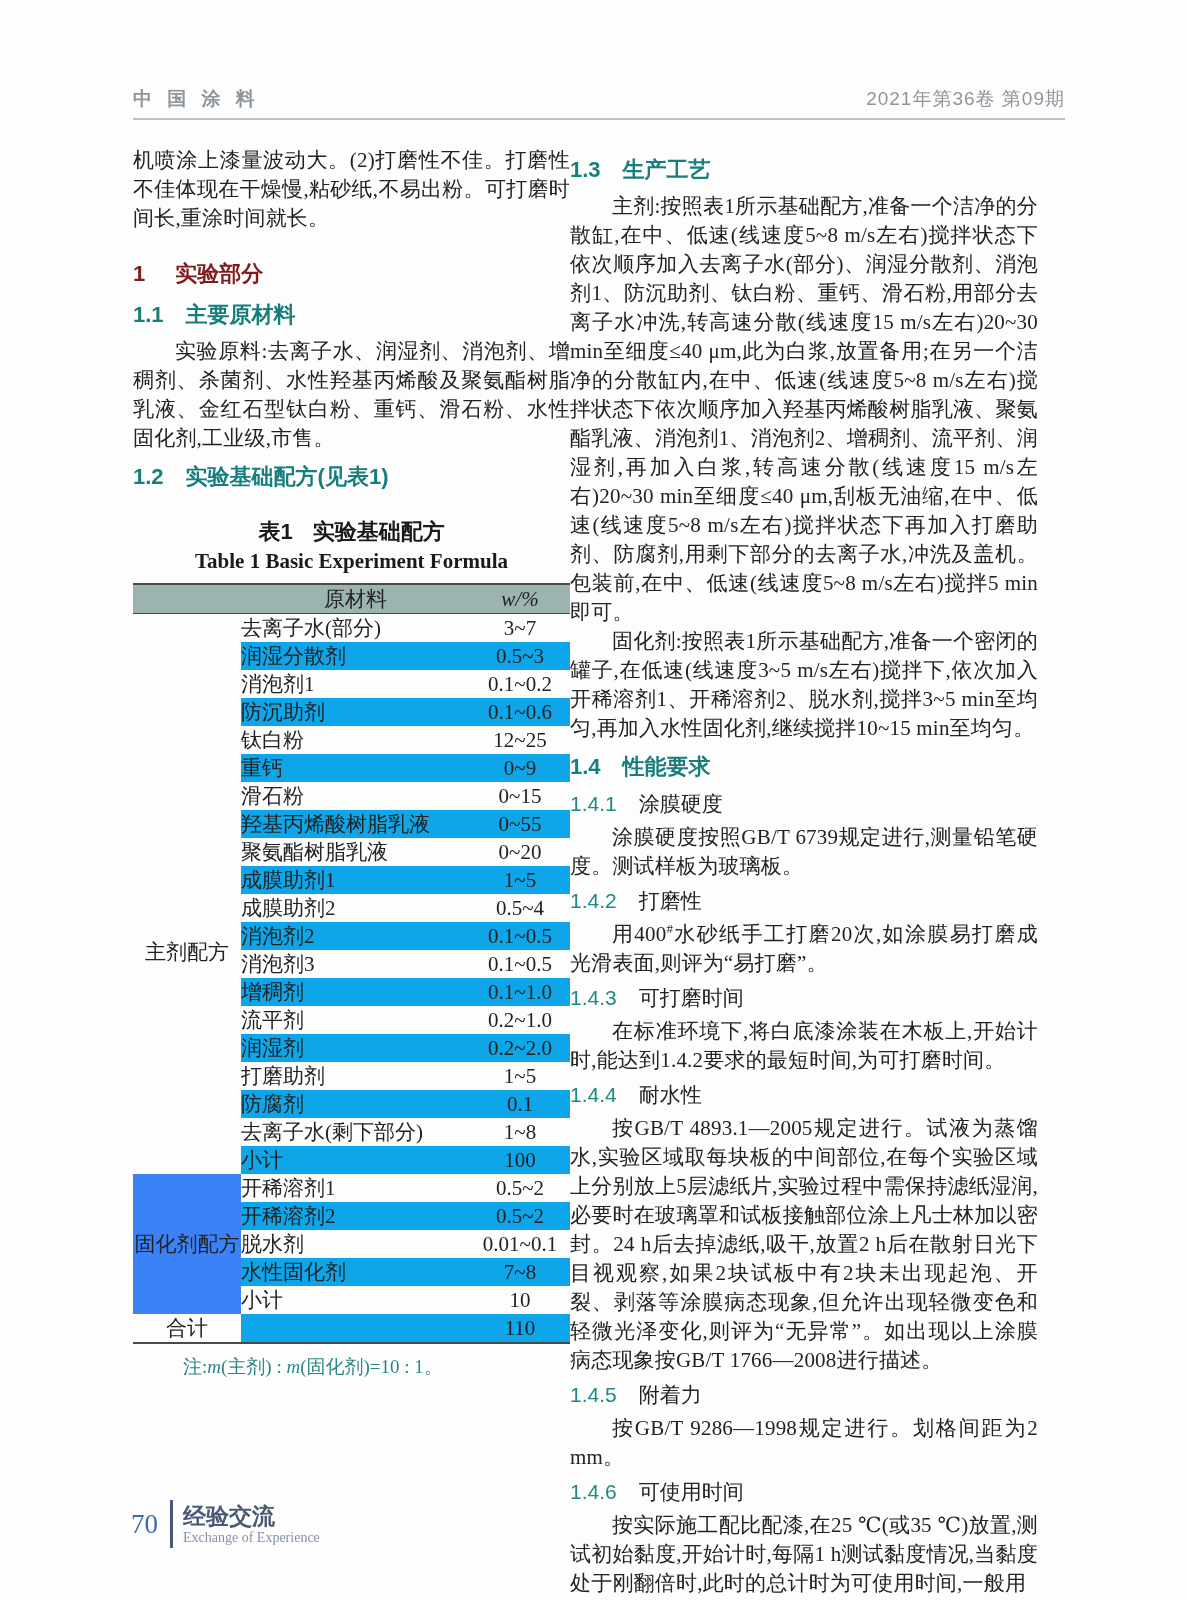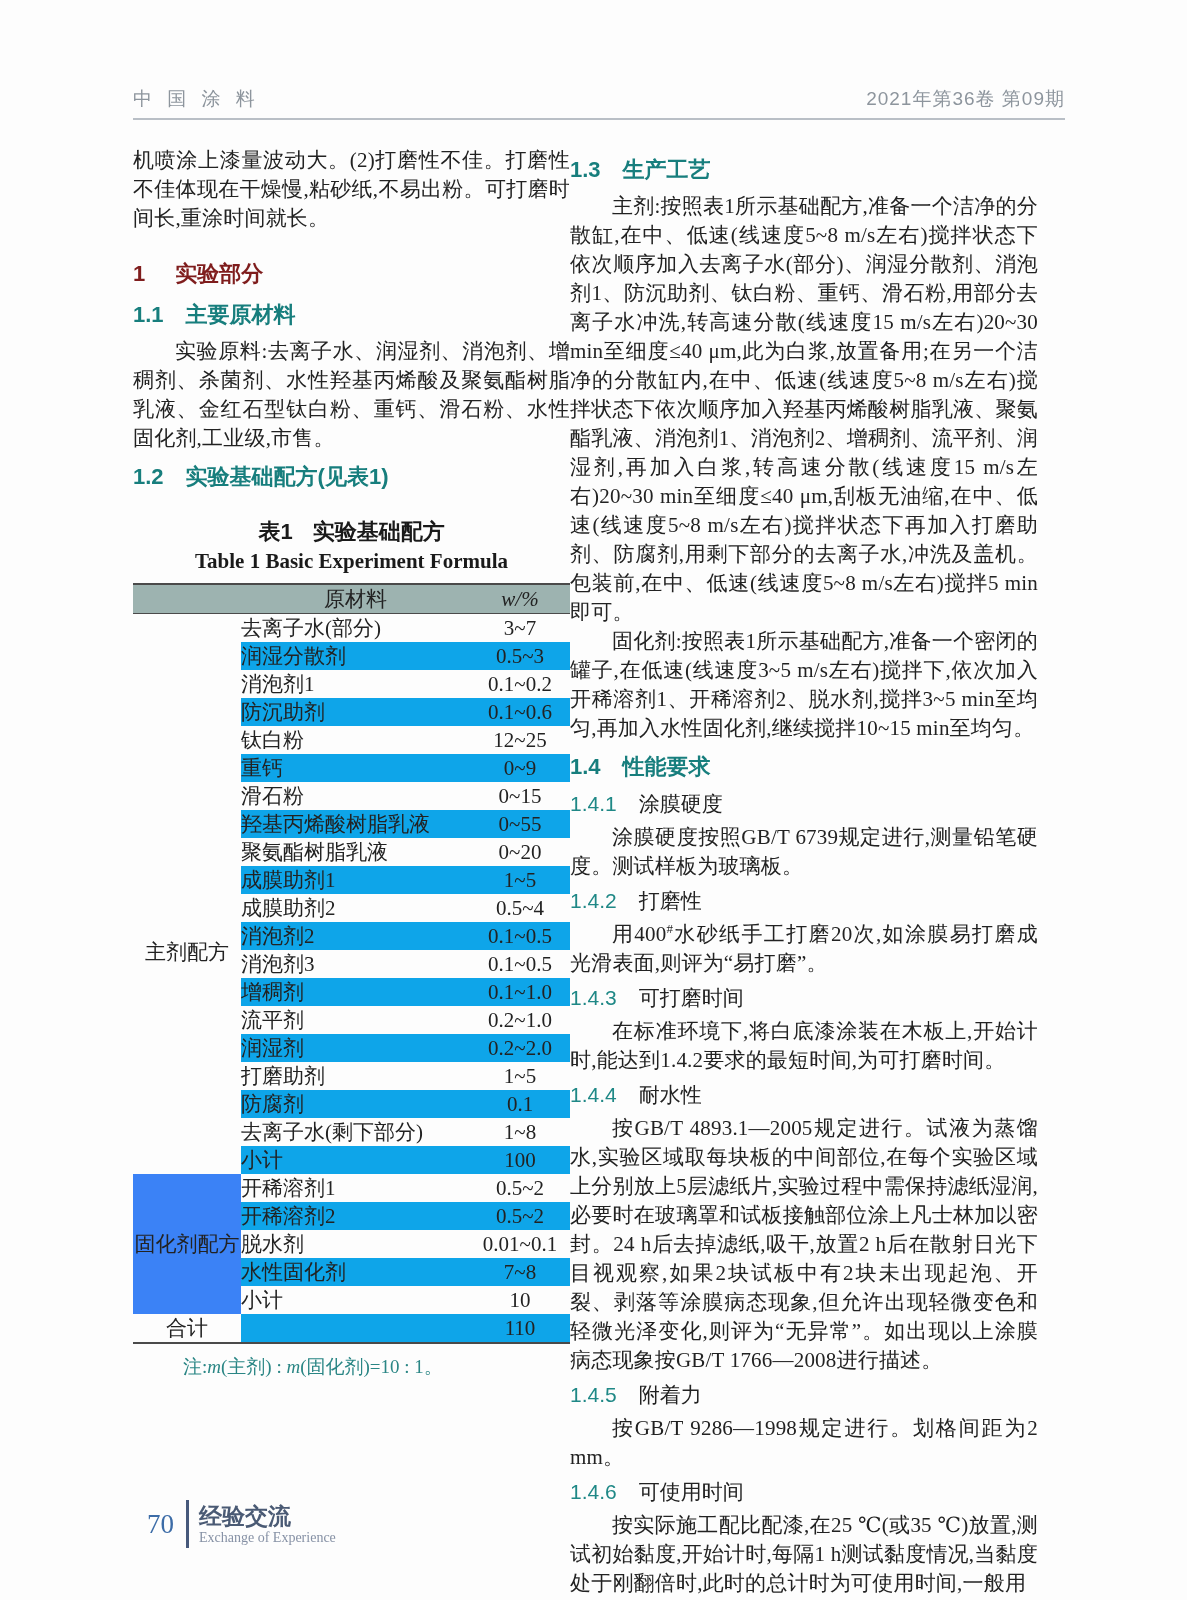--- a/index.html
+++ b/index.html
@@ -15,21 +15,21 @@
     color:#222;
   }
   
   .running-head{
     display:flex;justify-content:space-between;align-items:flex-end;
     font-family:"Liberation Sans","DejaVu Sans",sans-serif;
     color:#8d959d;font-size:19px;
     padding-bottom:6px;
     border-bottom:2px solid #b9bfc6;
   }
-  .running-head .journal{letter-spacing:5px;}
+  .running-head .journal{letter-spacing:5px;font-weight:bold;}
   .running-head .issue{letter-spacing:1px;margin-left:28px;}
   
   .columns{display:flex;margin-top:26px;}
   .col-left{width:437px;flex:none;}
   .col-right{width:468px;flex:none;}
   p.body-text{
     margin:0;font-size:21px;line-height:29px;
     text-align:justify;letter-spacing:.2px;
   }
   p.indent{text-indent:2em;}
@@ -86,21 +86,21 @@
   td.group-label.push{padding-top:116px;}
   td.group-label.green{background:#3b82f6;}
   td.total-label{text-align:center;}
   .tbl-note{
     margin:10px 0 0 50px;
     font-size:19px;line-height:26px;color:#2a8685;
   }
   .tbl-note i{font-family:"Liberation Serif",serif;}
   
   .page-footer{
-    position:absolute;left:147px;bottom:52px;
+    position:absolute;left:131px;bottom:52px;
     display:flex;align-items:center;
   }
   .page-footer .pageno{
     font-size:27px;color:#3c6ca7;line-height:27px;margin-right:12px;
     font-family:"Liberation Serif",serif;
   }
   .page-footer .vbar{width:3px;height:48px;background:#47597b;margin-right:10px;}
   .page-footer .col-name-zh{
     font-family:"Liberation Sans","DejaVu Sans",sans-serif;
     font-weight:bold;font-size:23px;line-height:26px;color:#4a5a74;

